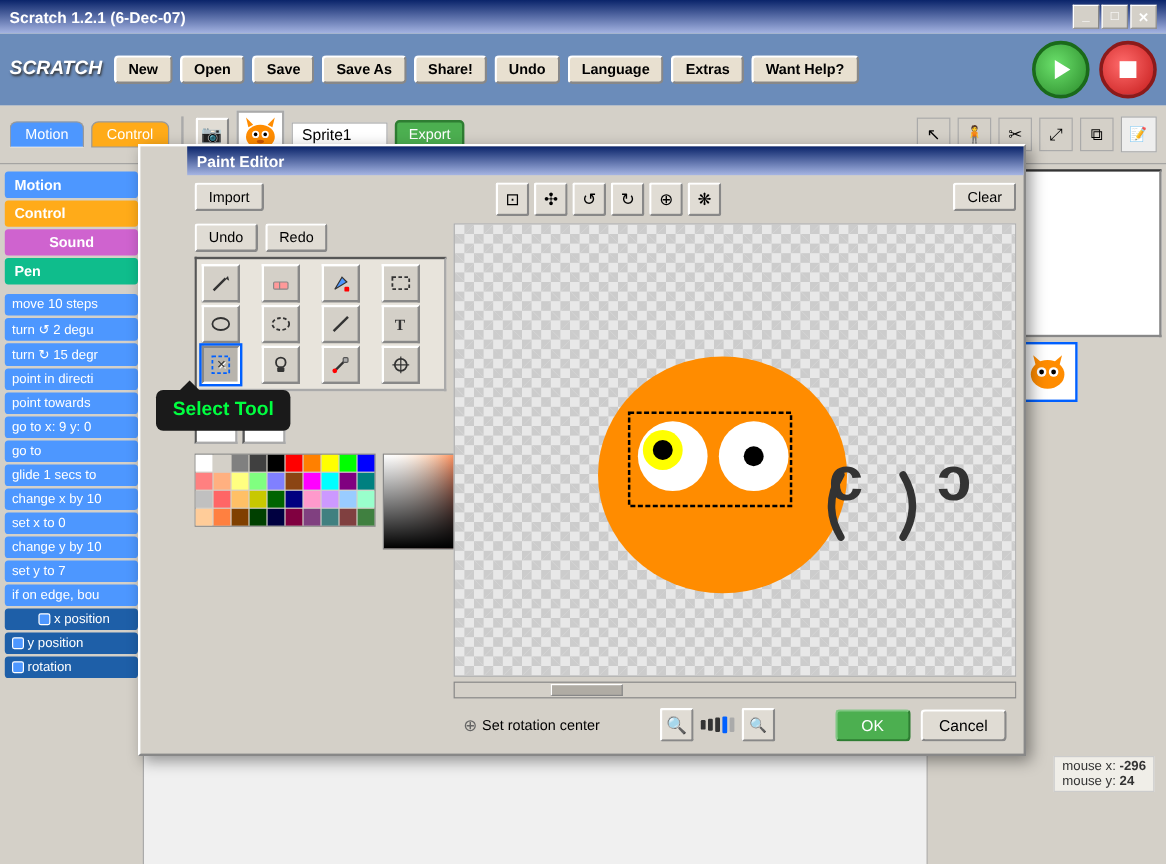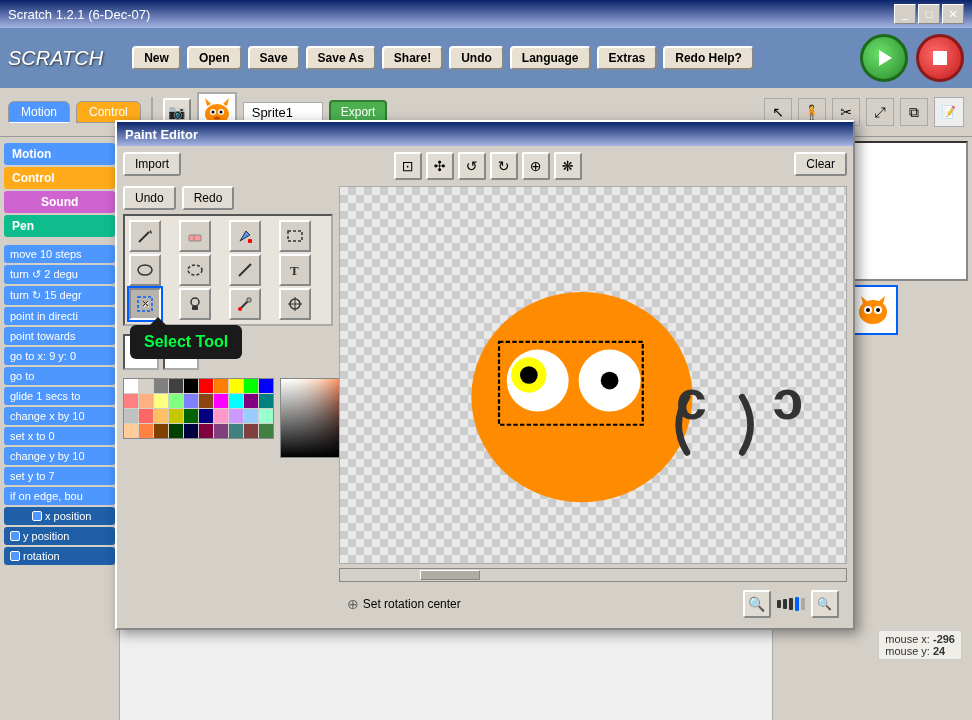--- a/index.html
+++ b/index.html
@@ -14,21 +14,21 @@
     }
 
     
     #title-bar {
       background: linear-gradient(to bottom, #0a246a, #a6b5e3);
       height: 28px;
       display: flex;
       align-items: center;
       padding: 12px 8px;
       color: white;
-      font-weight: normal;
+      font-weight: bold;
       font-size: 13px;
     }
     #title-bar .title-text { flex: 1; }
     #title-bar .window-controls { display: flex; gap: 2px; }
     .win-btn {
       width: 22px; height: 20px;
       background: #d4d0c8;
       border: 1px solid #888;
       border-top-color: #fff;
       border-left-color: #fff;
@@ -48,24 +48,24 @@
     
     #top-toolbar {
       background: #6b8cba;
       padding: 6px 8px;
       display: flex;
       align-items: center;
       gap: 6px;
     }
     #scratch-logo {
       color: white;
-      font-size: 20px;
-      font-weight: normal;
+      font-size: 16px;
+      font-weight: bold;
       font-style: italic;
-      margin-right: 23px;
+      margin-right: 4px;
       text-shadow: 1px 1px 2px #333;
     }
     .toolbar-btn {
       background: #e8e0d0;
       border: 2px solid #888;
       border-top-color: #fff;
       border-left-color: #fff;
       border-radius: 4px;
       padding: 3px 10px;
       font-size: 12px;
@@ -200,20 +200,21 @@
       top: 120px;
       left: 115px;
       width: 740px;
       height: 510px;
       background: #d4d0c8;
       border: 2px solid #888;
       border-top-color: #fff;
       border-left-color: #fff;
       box-shadow: 4px 4px 12px rgba(0,0,0,0.4);
       z-index: 100;
+      padding-left: 39px;
     }
     #paint-editor-titlebar {
       background: linear-gradient(to bottom, #0a246a, #a6b5e3);
       height: 24px;
       display: flex;
       align-items: center;
       padding: 0 8px;
       color: white;
       font-weight: bold;
       font-size: 13px;
@@ -504,21 +505,21 @@
   <div id="top-toolbar">
     <span id="scratch-logo">SCRATCH</span>
     <button class="toolbar-btn">New</button>
     <button class="toolbar-btn">Open</button>
     <button class="toolbar-btn">Save</button>
     <button class="toolbar-btn">Save As</button>
     <button class="toolbar-btn">Share!</button>
     <button class="toolbar-btn">Undo</button>
     <button class="toolbar-btn">Language</button>
     <button class="toolbar-btn">Extras</button>
-    <button class="toolbar-btn">Redo Help?</button>
+    <button class="toolbar-btn">Want Help?</button>
     <div style="flex:1"></div>
     <div id="run-controls">
       <div class="run-btn-green">
         <svg width="22" height="22" viewBox="0 0 22 22">
             <polygon points="6,3 19,11 6,19" fill="white"></polygon>
           </svg>
       </div>
       <div class="run-btn-red">
         <svg width="18" height="18" viewBox="0 0 18 18">
             <rect x="2" y="2" width="14" height="14" fill="white"></rect>
@@ -831,20 +832,24 @@
             <div style="display:flex; gap:2px; align-items:center;">
               <div style="width:4px; height:8px; background:#333; border-radius:1px;"></div>
               <div style="width:4px; height:10px; background:#333; border-radius:1px;"></div>
               <div style="width:4px; height:12px; background:#333; border-radius:1px;"></div>
               <div style="width:4px; height:14px; background:#0060ff; border-radius:1px;"></div>
               <div style="width:4px; height:12px; background:#aaa; border-radius:1px;"></div>
             </div>
             <div class="pe-icon-btn" style="font-size:12px;">🔍</div>
           </div>
 
+          <div id="pe-ok-cancel">
+            <button class="ok-btn">OK</button>
+            <button class="cancel-btn">Cancel</button>
+          </div>
         </div>
       </div>
     </div>
   </div>
 </div>
 
 <div id="select-tooltip">
   <span>Select Tool</span>
 </div>
 

